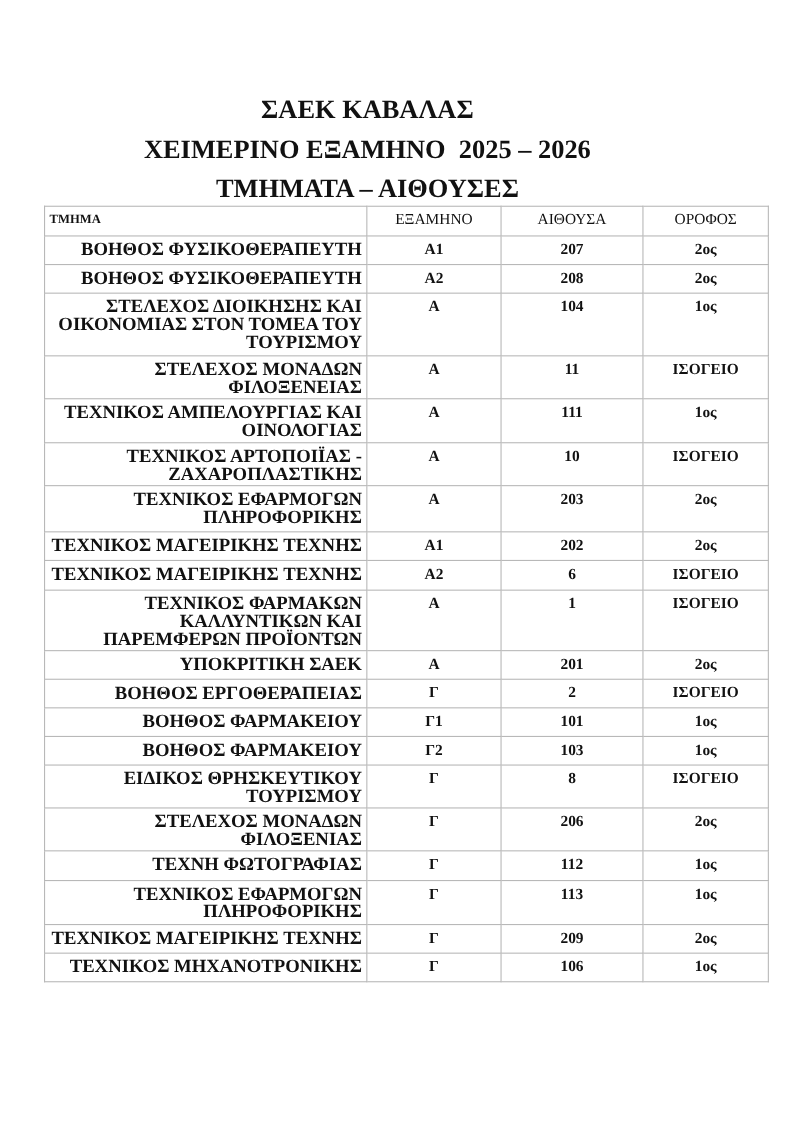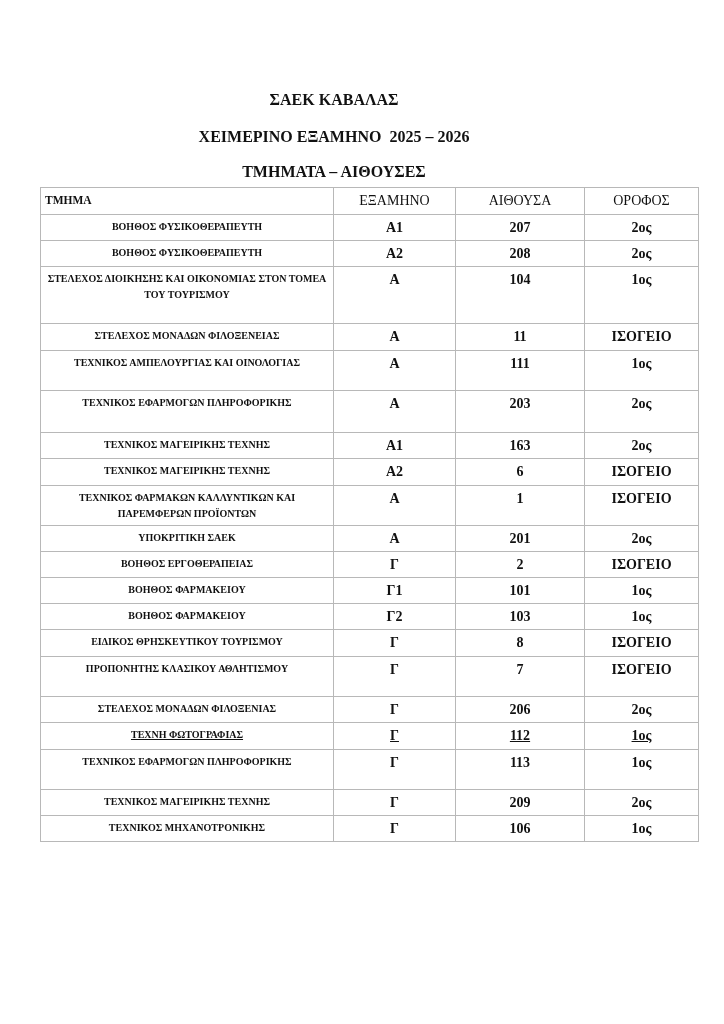--- a/index.html
+++ b/index.html
@@ -1,30 +1,30 @@
 <!DOCTYPE html>
 <html><head>
 <meta charset="utf-8">
 <style>
   html, body { margin: 0; padding: 0; background: #ffffff; }
   body { width: 724px; height: 1024px; position: relative; overflow: hidden;
          font-family: "Liberation Serif", "DejaVu Serif", serif; color: #111; }
   .titles { position: absolute; left: 0; top: 0; width: 724px; }
   .title { position: absolute; left: 0; width: 668px; text-align: center;
-           font-weight: bold; font-size: 16px; line-height: 24px; white-space: pre; }
+           font-weight: bold; font-size: 24px; line-height: 24px; white-space: pre; }
   .t1 { top: 88px; }
   .t2 { top: 125px; }
   .t3 { top: 160px; }
   table { position: absolute; left: 40px; top: 187px; border-collapse: collapse;
           table-layout: fixed; width: 658px; }
   td, th { border: 1px solid #b8b8b8; padding: 0; vertical-align: top; }
   col.c1 { width: 293px; } col.c2 { width: 122px; } col.c3 { width: 129px; } col.c4 { width: 114px; }
   th { font-weight: normal; font-size: 14px; text-align: center; padding-top: 5px; }
   th.first { text-align: left; font-weight: bold; font-size: 11.5px; padding-left: 4px; padding-top: 6px; margin-left: 36px; }
-  td.name { font-weight: bold; font-size: 10px; line-height: 16px; padding: 4px 4px 2px 4px; text-align: center; }
+  td.name { font-weight: bold; font-size: 17px; line-height: 16px; padding: 4px 4px 2px 4px; text-align: right; }
   td.val { font-weight: bold; font-size: 14px; text-align: center; padding-top: 5px; line-height: 16px; }
 </style>
 </head>
 <body>
 
 <div class="titles">
   <div class="title t1">ΣΑΕΚ ΚΑΒΑΛΑΣ</div>
   <div class="title t2">ΧΕΙΜΕΡΙΝΟ ΕΞΑΜΗΝΟ  2025 – 2026</div>
   <div class="title t3">ΤΜΗΜΑΤΑ – ΑΙΘΟΥΣΕΣ</div>
 </div>
@@ -68,30 +68,36 @@
         <td class="val">Α</td>
         <td class="val">11</td>
         <td class="val">ΙΣΟΓΕΙΟ</td>
       </tr>
       <tr style="height: 40px; padding-left: 17px;">
         <td class="name">ΤΕΧΝΙΚΟΣ ΑΜΠΕΛΟΥΡΓΙΑΣ ΚΑΙ ΟΙΝΟΛΟΓΙΑΣ</td>
         <td class="val">Α</td>
         <td class="val">111</td>
         <td class="val">1ος</td>
       </tr>
+      <tr style="height: 39px;">
+        <td class="name">ΤΕΧΝΙΚΟΣ ΑΡΤΟΠΟΙΪΑΣ - ΖΑΧΑΡΟΠΛΑΣΤΙΚΗΣ</td>
+        <td class="val">Α</td>
+        <td class="val">10</td>
+        <td class="val">ΙΣΟΓΕΙΟ</td>
+      </tr>
       <tr style="height: 42px;">
         <td class="name">ΤΕΧΝΙΚΟΣ ΕΦΑΡΜΟΓΩΝ ΠΛΗΡΟΦΟΡΙΚΗΣ</td>
         <td class="val">Α</td>
         <td class="val">203</td>
         <td class="val">2ος</td>
       </tr>
       <tr style="height: 26px;">
         <td class="name">ΤΕΧΝΙΚΟΣ ΜΑΓΕΙΡΙΚΗΣ ΤΕΧΝΗΣ</td>
         <td class="val">Α1</td>
-        <td class="val">163</td>
+        <td class="val">202</td>
         <td class="val">2ος</td>
       </tr>
       <tr style="height: 27px;">
         <td class="name">ΤΕΧΝΙΚΟΣ ΜΑΓΕΙΡΙΚΗΣ ΤΕΧΝΗΣ</td>
         <td class="val">Α2</td>
         <td class="val">6</td>
         <td class="val">ΙΣΟΓΕΙΟ</td>
       </tr>
       <tr style="height: 40px;">
         <td class="name">ΤΕΧΝΙΚΟΣ ΦΑΡΜΑΚΩΝ ΚΑΛΛΥΝΤΙΚΩΝ ΚΑΙ ΠΑΡΕΜΦΕΡΩΝ ΠΡΟΪΟΝΤΩΝ</td>
@@ -122,33 +128,27 @@
         <td class="val">Γ2</td>
         <td class="val">103</td>
         <td class="val">1ος</td>
       </tr>
       <tr style="height: 27px;">
         <td class="name">ΕΙΔΙΚΟΣ ΘΡΗΣΚΕΥΤΙΚΟΥ ΤΟΥΡΙΣΜΟΥ</td>
         <td class="val">Γ</td>
         <td class="val">8</td>
         <td class="val">ΙΣΟΓΕΙΟ</td>
       </tr>
-      <tr style="height: 40px;">
-        <td class="name">ΠΡΟΠΟΝΗΤΗΣ ΚΛΑΣΙΚΟΥ ΑΘΛΗΤΙΣΜΟΥ</td>
-        <td class="val">Γ</td>
-        <td class="val">7</td>
-        <td class="val">ΙΣΟΓΕΙΟ</td>
-      </tr>
       <tr style="height: 26px;">
         <td class="name">ΣΤΕΛΕΧΟΣ ΜΟΝΑΔΩΝ ΦΙΛΟΞΕΝΙΑΣ</td>
         <td class="val">Γ</td>
         <td class="val">206</td>
         <td class="val">2ος</td>
       </tr>
-      <tr style="height: 27px; text-decoration: underline;">
+      <tr style="height: 27px;">
         <td class="name">ΤΕΧΝΗ ΦΩΤΟΓΡΑΦΙΑΣ</td>
         <td class="val">Γ</td>
         <td class="val">112</td>
         <td class="val">1ος</td>
       </tr>
       <tr style="height: 40px;">
         <td class="name">ΤΕΧΝΙΚΟΣ ΕΦΑΡΜΟΓΩΝ ΠΛΗΡΟΦΟΡΙΚΗΣ</td>
         <td class="val">Γ</td>
         <td class="val">113</td>
         <td class="val">1ος</td>

